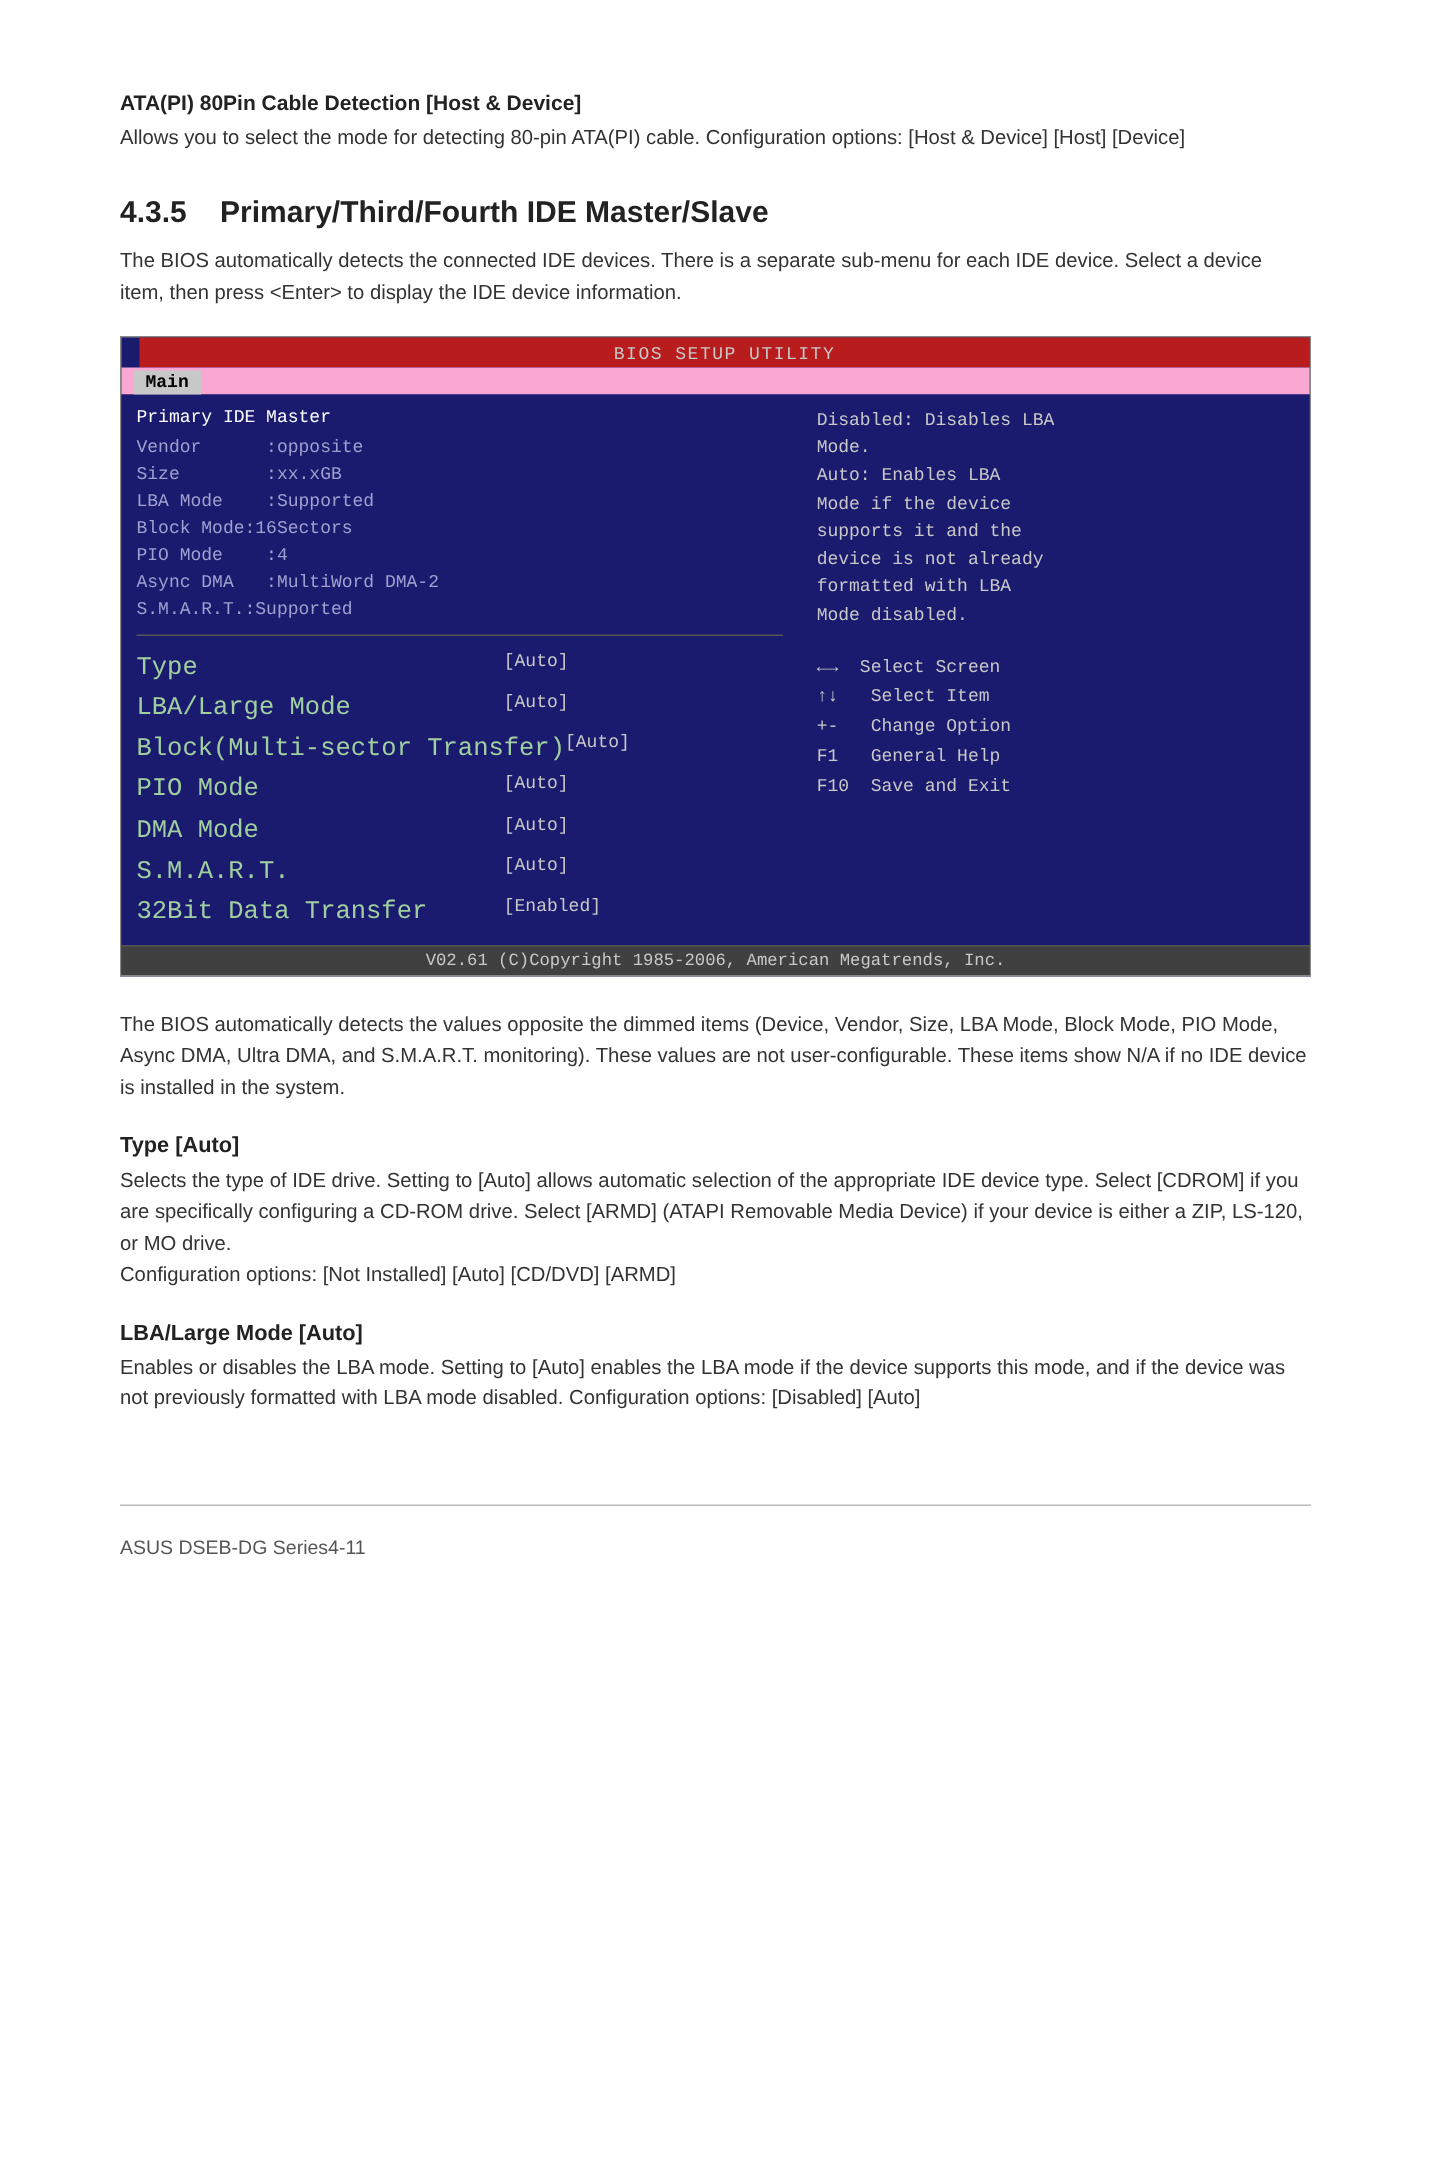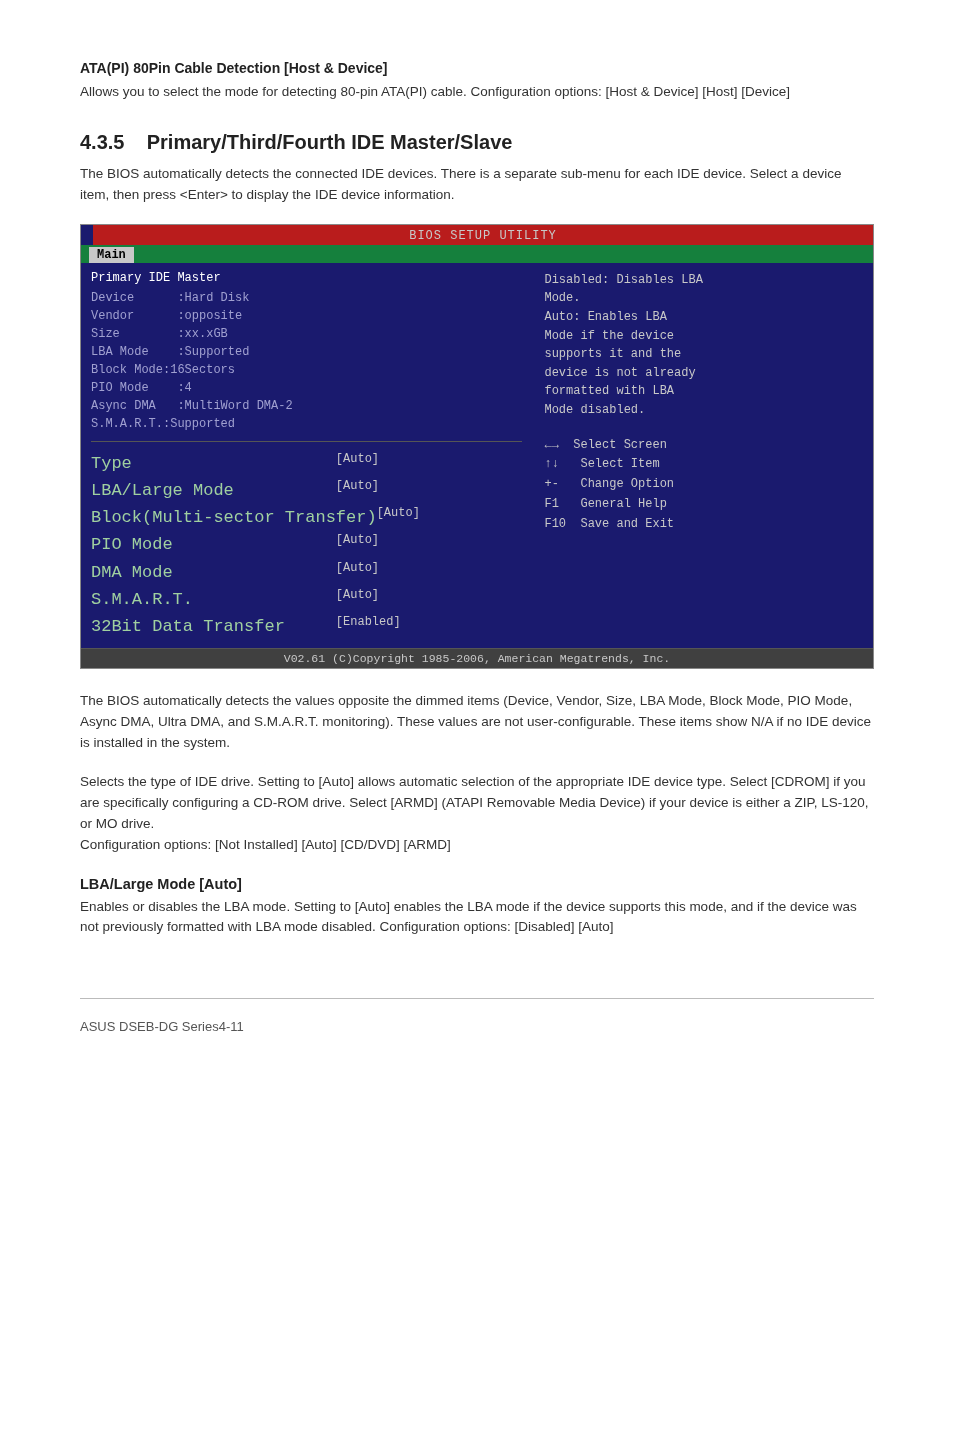--- a/index.html
+++ b/index.html
@@ -48,21 +48,21 @@
       background: #b91c1c;
       color: #c8c8c8;
       text-align: center;
       padding: 4px 0 2px 0;
       font-size: 12px;
       letter-spacing: 1px;
       margin-left: 12px;
     }
 
     .bios-tab-row {
-      background: #15803d;
+      background: #f9a8d4;
       padding: 2px 8px 0 8px;
       display: flex;
       gap: 0;
     }
 
     .bios-tab {
       background: #c8c8c8;
       color: #000;
       font-family: 'Courier New', monospace;
       font-size: 12px;
@@ -198,21 +198,20 @@
   <div class="bios-tab-row">
     <div class="bios-tab">Main</div>
   </div>
 
   <div class="bios-content">
 
     <div class="bios-left">
       <div class="bios-section-title">Primary IDE Master</div>
 
       <div class="bios-device-info">
-        <div class="bios-device-line">Device      :Hard Disk</div>
         <div class="bios-device-line">Vendor      :opposite</div>
         <div class="bios-device-line">Size        :xx.xGB</div>
         <div class="bios-device-line">LBA Mode    :Supported</div>
         <div class="bios-device-line">Block Mode:16Sectors</div>
         <div class="bios-device-line">PIO Mode    :4</div>
         <div class="bios-device-line">Async DMA   :MultiWord DMA-2</div>
         <div class="bios-device-line">S.M.A.R.T.:Supported</div>
       </div>
 
       <div class="bios-options-table">
@@ -261,20 +260,21 @@
       </div>
     </div>
   </div>
 
   <div class="bios-footer">V02.61 (C)Copyright 1985-2006, American Megatrends, Inc.</div>
 </div>
 
 <p class="section-text">The BIOS automatically detects the values opposite the dimmed items (Device, Vendor, Size, LBA Mode, Block Mode, PIO Mode, Async DMA, Ultra DMA, and S.M.A.R.T. monitoring). These values are not user-configurable. These items show N/A if no IDE device is installed in the system.</p>
 
 <div>
+  <p class="sub-heading">Type [Auto]</p>
   <p class="section-text">Selects the type of IDE drive. Setting to [Auto] allows automatic selection of the appropriate IDE device type. Select [CDROM] if you are specifically configuring a CD-ROM drive. Select [ARMD] (ATAPI Removable Media Device) if your device is either a ZIP, LS-120, or MO drive.<br>Configuration options: [Not Installed] [Auto] [CD/DVD] [ARMD]</p>
 </div>
 
 <div>
   <p class="sub-heading">LBA/Large Mode [Auto]</p>
   <p class="section-text">Enables or disables the LBA mode. Setting to [Auto] enables the LBA mode if the device supports this mode, and if the device was not previously formatted with LBA mode disabled. Configuration options: [Disabled] [Auto]</p>
 </div>
 
 <div class="page-footer">
   <span>ASUS DSEB-DG Series</span>

